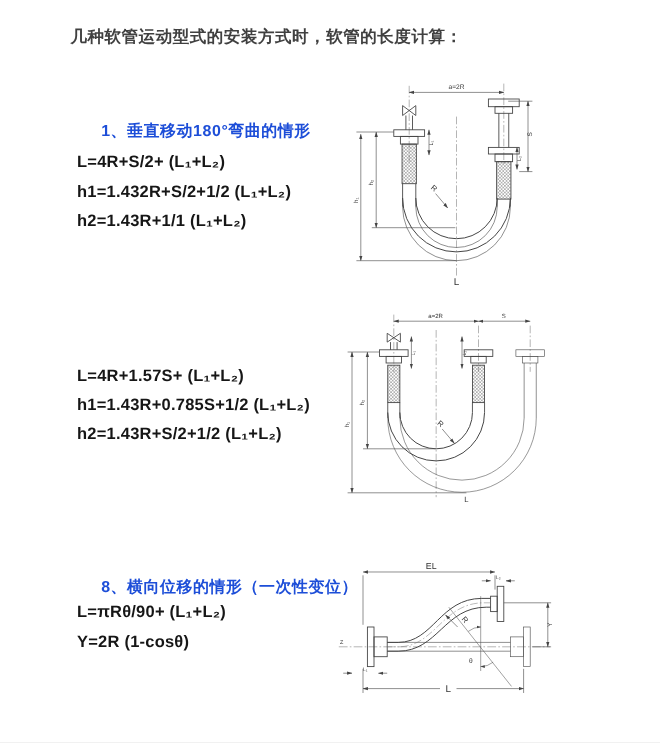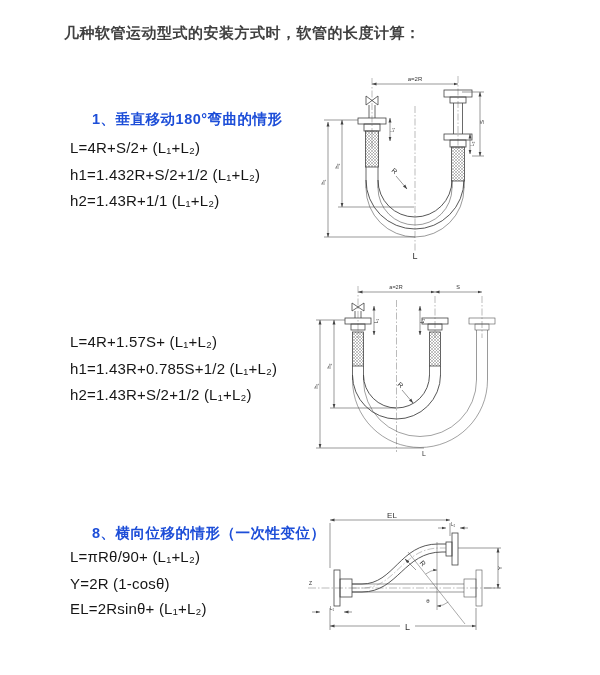--- a/index.html
+++ b/index.html
@@ -9,21 +9,21 @@
   }
   .doc-title{
     position:absolute;left:32px;top:24px;font-size:15px;font-weight:600;
     color:#404040;letter-spacing:0.5px;white-space:nowrap;margin-left:32px;
   }
   .heading{
     position:absolute;left:44px;font-size:14.5px;font-weight:600;
     color:#1d4ed8;letter-spacing:0.5px;white-space:nowrap;margin-left:48px;
   }
   .formula{
-    position:absolute;left:70px;font-size:15px;font-weight:400;
+    position:absolute;left:70px;font-size:15px;font-weight:700;
     color:#161616;letter-spacing:0.2px;white-space:nowrap;
   }
   .diagram{position:absolute;}
   svg text{fill:#333;font-family:"Liberation Sans","DejaVu Sans",sans-serif;}
 </style>
 </head>
 <body>
 
 <div class="page">
 
@@ -212,21 +212,20 @@
       <line x1="90" y1="110" x2="101" y2="123" stroke="#555" stroke-width="0.6" marker-end="url(#ar2)"></line>
       <text transform="translate(87,107) rotate(40)" font-size="7" text-anchor="middle">R</text>
     </g>
 
     <text x="112" y="176" font-size="7" text-anchor="middle">L</text>
   </svg>
 
   <div class="heading" style="top:524px">8、横向位移的情形（一次性变位）</div>
   <div class="formula" style="top:548px">L=πRθ/90+ (L₁+L₂)</div>
   <div class="formula" style="top:575px">Y=2R (1-cosθ)</div>
-  <div class="formula" style="top:600px">EL=2Rsinθ+ (L₁+L₂)</div>
 
   <svg class="diagram" style="left:300px;top:508px" width="298" height="145" viewBox="0 0 298 145">
     <defs>
       <marker id="ar3" markerWidth="8" markerHeight="6" refX="7.5" refY="3" orient="auto-start-reverse">
         <path d="M0,0.5 L8,3 L0,5.5 z" fill="#444"></path>
       </marker>
     </defs>
 
     <g>
       <line x1="8" y1="80" x2="200" y2="80" stroke="#777" stroke-width="0.5" stroke-dasharray="8 2 1.5 2"></line>

